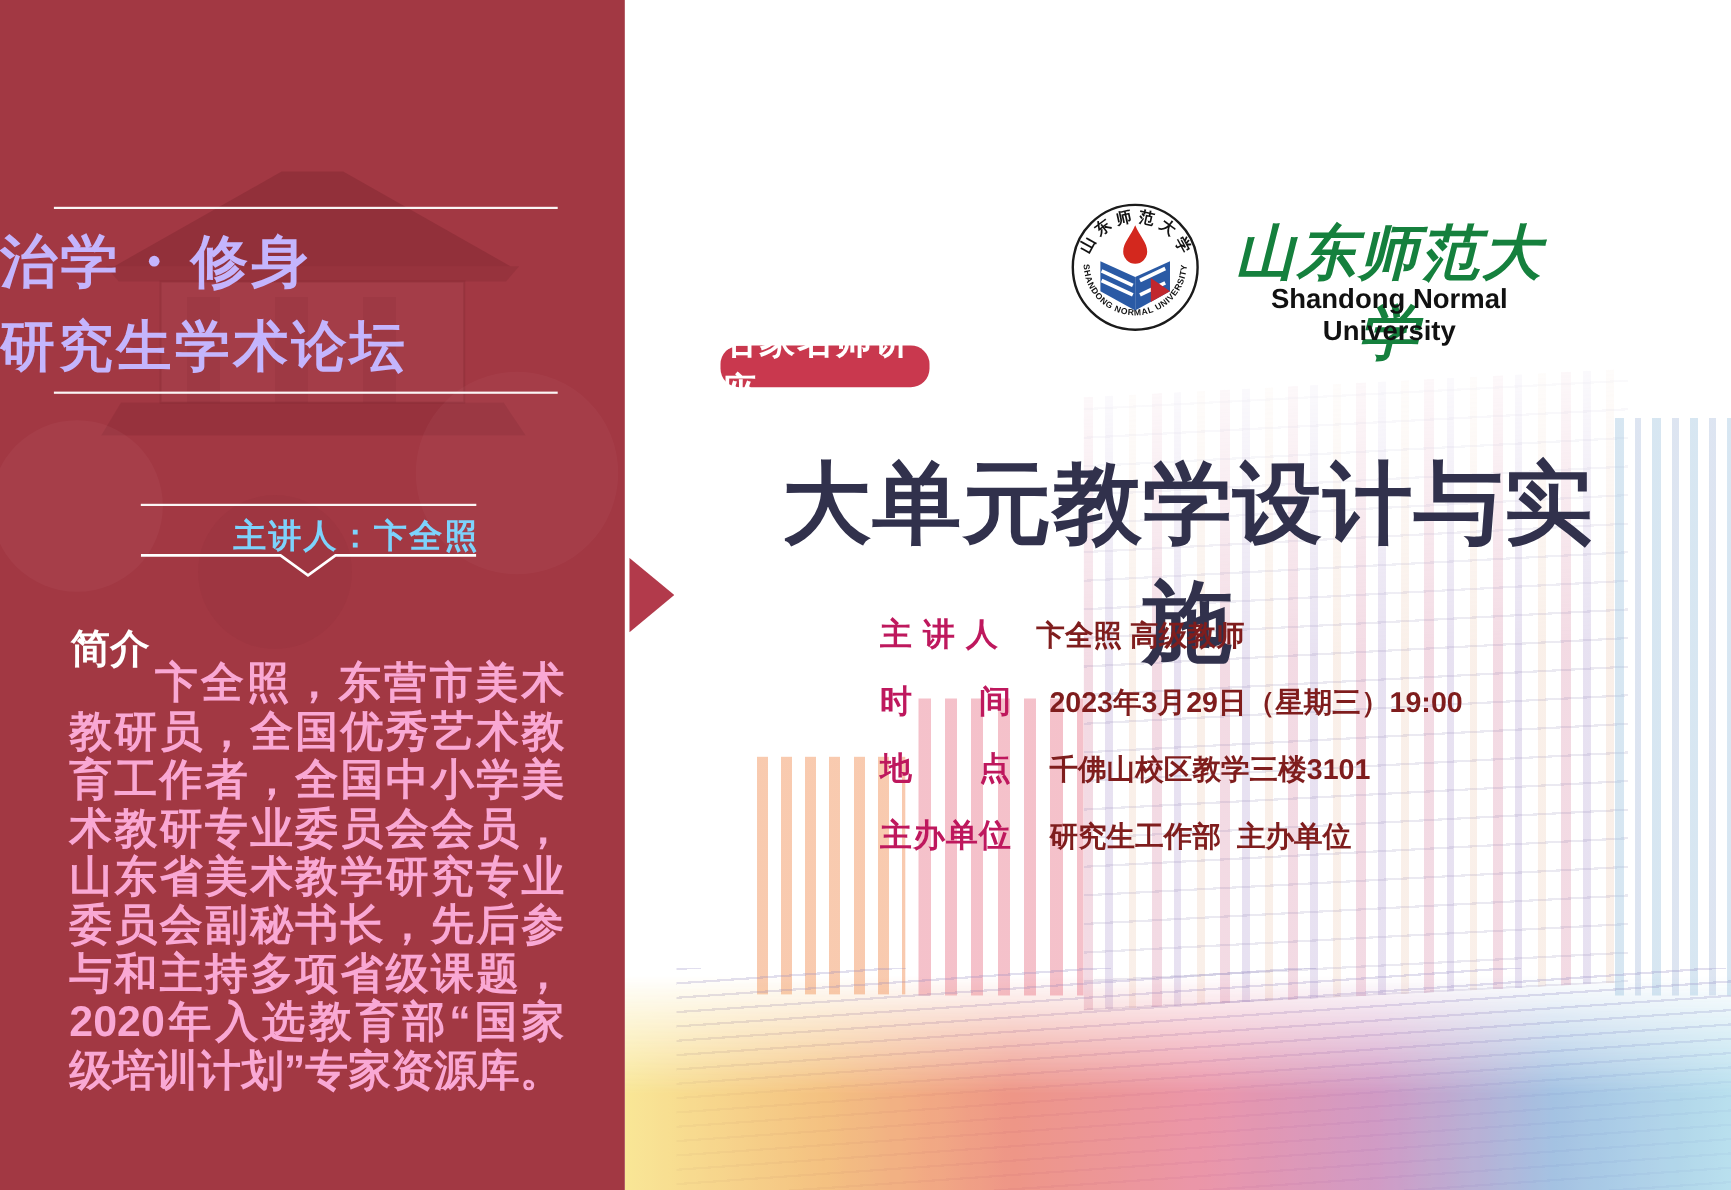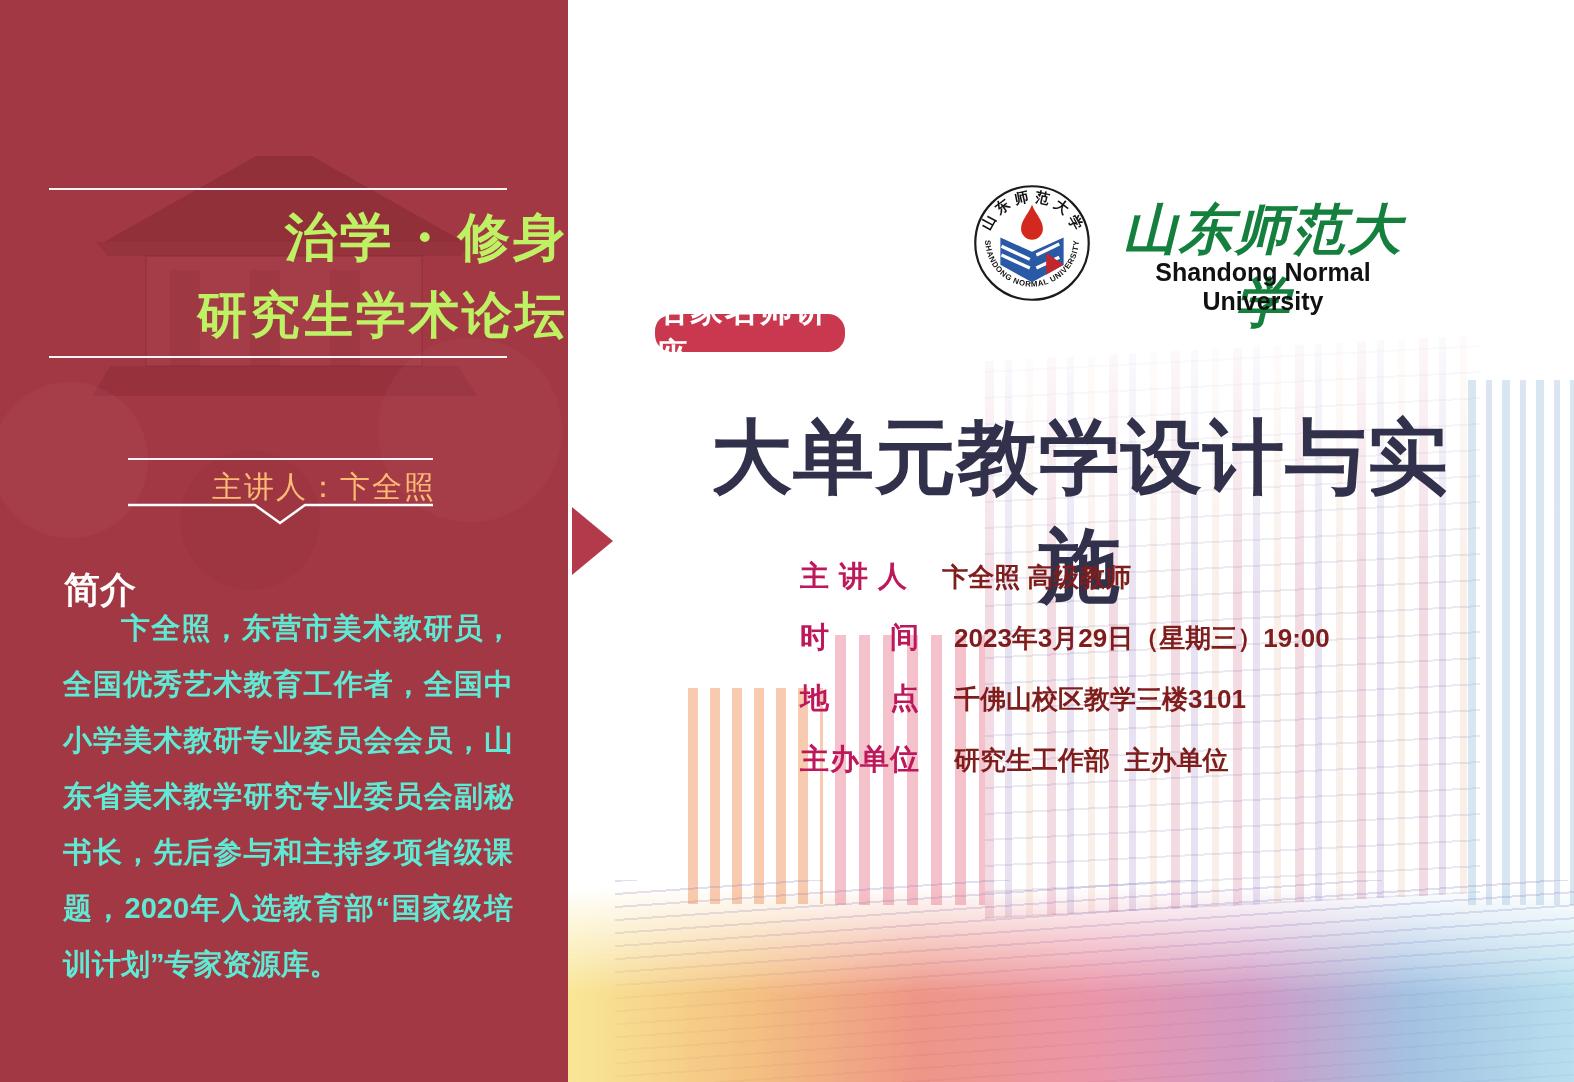--- a/index.html
+++ b/index.html
@@ -12,43 +12,43 @@
   .left-panel{
     position:absolute; left:0; top:0; width:568px; height:1082px;
     background:#a23843; z-index:2;
   }
   .gate-art{position:absolute; left:0; top:30px; opacity:.55;}
   .rule{position:absolute; height:2px; background:rgba(255,255,255,.95);}
   .rule-top{left:49px; top:188px; width:458px;}
   .rule-mid{left:49px; top:356px; width:458px;}
   .rule-speaker{left:128px; top:458px; width:305px;}
   .forum-line{
-    position:absolute; left:0; width:568px; text-align:right; color:#bef264;
+    position:absolute; left:0; width:568px; text-align:left; color:#c4b5fd;
     font-family:"DejaVu Serif","Liberation Serif",serif; font-weight:700;
     margin:0; letter-spacing:3px;
   }
   .forum-line1{top:203px; font-size:52px;}
   .forum-line2{top:282px; font-size:50px;}
   .issue{
     position:absolute; left:0; top:392px; width:568px; text-align:center;
     color:#fff; font-family:"DejaVu Serif","Liberation Serif",serif;
     font-weight:700; font-size:38px; letter-spacing:6px;
   }
   .speaker{
     position:absolute; left:0; top:467px; width:648px; text-align:center;
-    color:#fdba74; font-weight:400; font-size:30px; letter-spacing:2px;
+    color:#7dd3fc; font-weight:700; font-size:30px; letter-spacing:2px;
   }
   .chevron-line{position:absolute; left:128px; top:503px;}
   .intro-heading{
     position:absolute; left:64px; top:566px; color:#fff;
     font-weight:800; font-size:36px;
   }
   .intro-text{
     position:absolute; left:63px; top:600px; width:450px; margin:0;
-    color:#5eead4; font-weight:700; font-size:29px; line-height:56px;
+    color:#f9a8d4; font-weight:700; font-size:39px; line-height:44px;
     text-align:justify; text-indent:2em;
   }
   
   .arrow{
     position:absolute; left:572px; top:507px; width:41px; height:68px;
     background:#b23a4b; z-index:2;
     clip-path:polygon(0 0, 100% 50%, 0 100%);
   }
   
   .art{position:absolute; z-index:0;}

